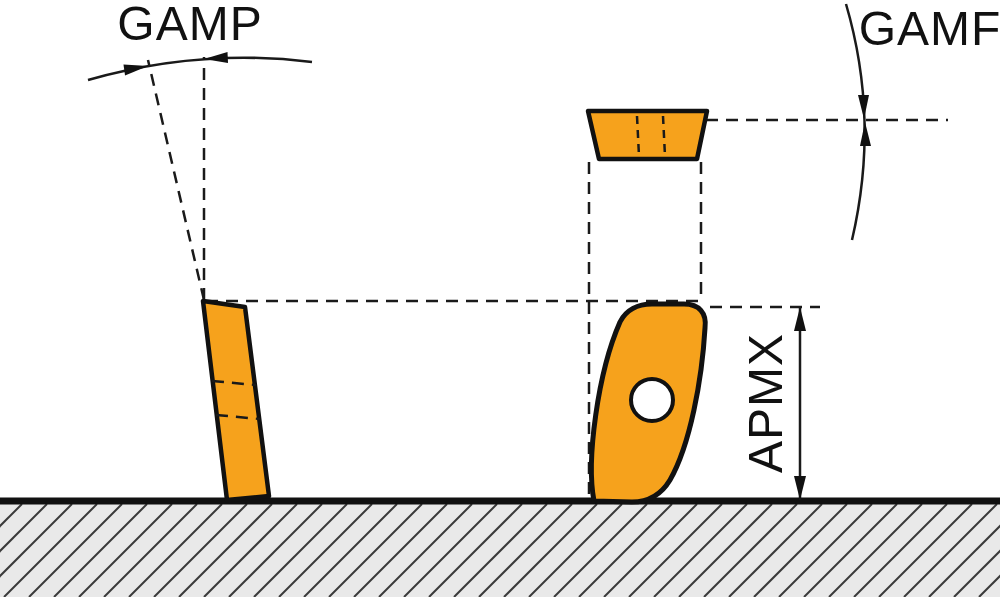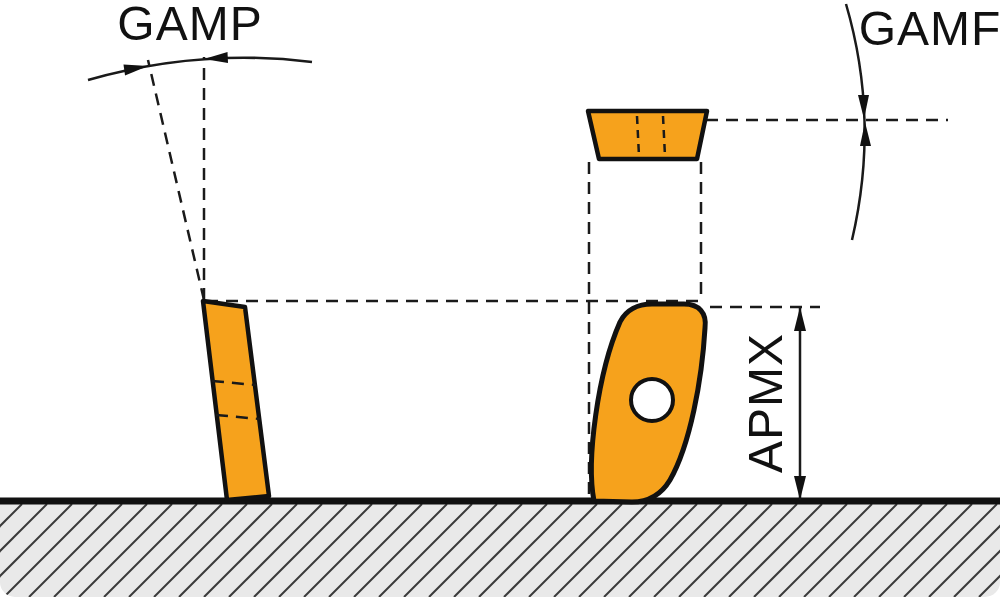--- a/index.html
+++ b/index.html
@@ -3,21 +3,20 @@
 <meta charset="utf-8">
 <style>
   html, body { margin: 0; padding: 0; background: #ffffff; }
   .page {
     position: relative;
     width: 1000px;
     height: 597px;
     background: #ffffff;
     overflow: hidden;
     font-family: "Liberation Sans", sans-serif;
-    border-radius: 15px;
   }
   svg { display: block; }
   text {
     font-family: "Liberation Sans", sans-serif;
     fill: #111111;
   }
   .dim-label { font-size: 48px; letter-spacing: 1px; }
   .dashed { stroke-dasharray: 12 8; }
 </style>
 </head>

